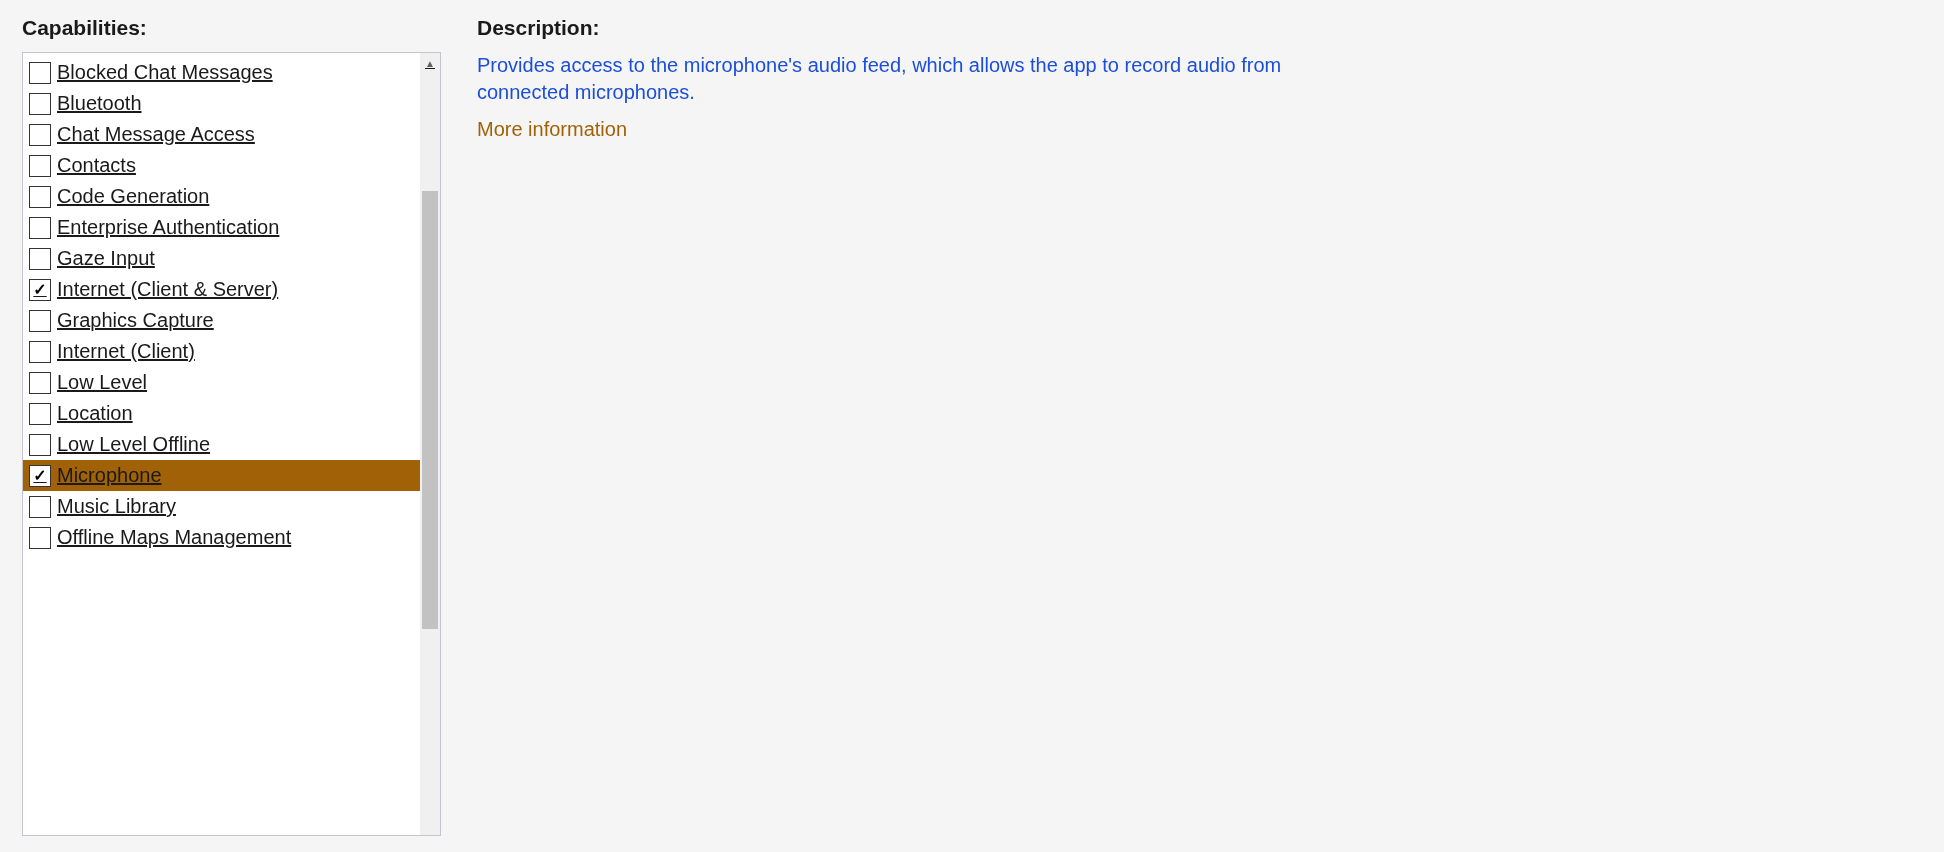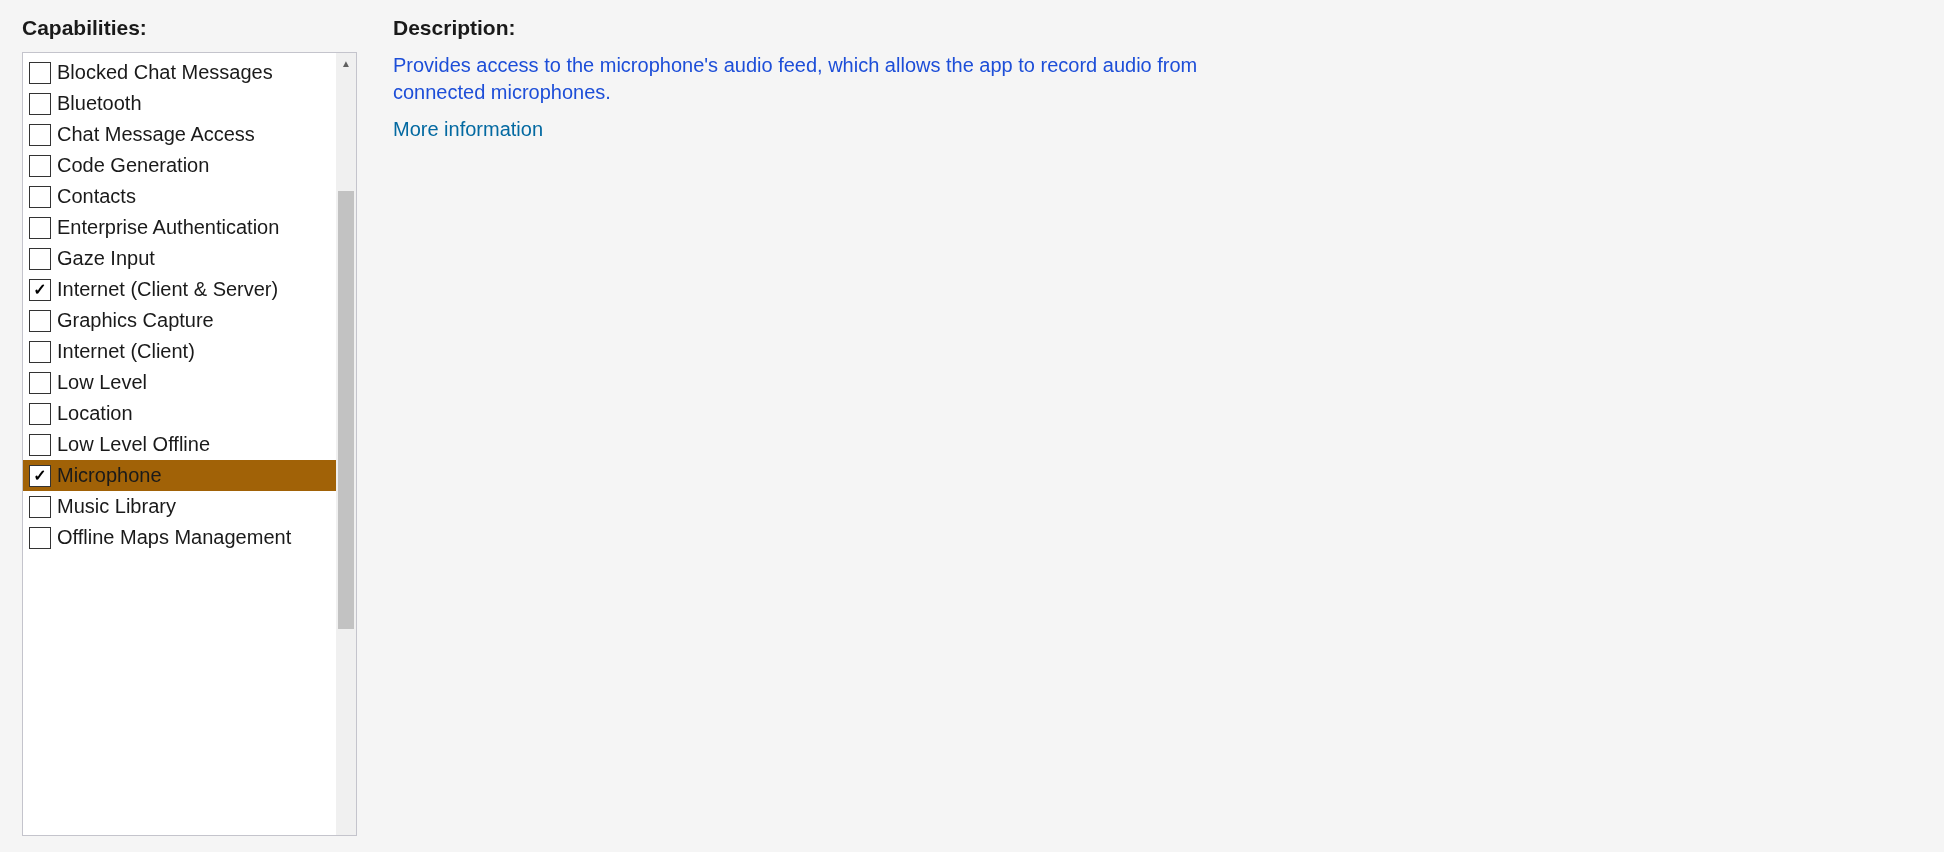--- a/index.html
+++ b/index.html
@@ -11,36 +11,37 @@
       font-family: "Segoe UI", Tahoma, sans-serif;
       background: #f5f5f5;
       width: 1944px;
       height: 852px;
       padding: 16px 22px;
       display: flex;
       gap: 36px;
       color: #1a1a1a;
     }
     .left-panel {
-      width: 335px;
+      width: 419px;
       display: flex;
       flex-direction: column;
     }
     .heading {
       font-size: 21px;
       font-weight: 700;
       margin-bottom: 12px;
     }
     .listbox {
       flex: 1;
       border: 1px solid #c4c4cc;
       background: #fff;
       position: relative;
       overflow: hidden;
       display: flex;
+      text-decoration: underline;
     }
     .listbox-items {
       flex: 1;
       overflow-y: auto;
       padding: 4px 0;
     }
     .item {
       display: flex;
       align-items: center;
       gap: 6px;
@@ -106,21 +107,21 @@
     }
     .desc-text {
       font-size: 20px;
       color: #1d4ed8;
       line-height: 1.35;
       margin-bottom: 12px;
       max-width: 900px;
     }
     .link {
       font-size: 20px;
-      color: #0369a1;
+      color: #a16207;
       text-decoration: none;
       cursor: pointer;
     }
   </style>
 </head>
 <body>
 
 <div class="left-panel">
   <div class="heading">Capabilities:</div>
   <div class="listbox">
@@ -132,25 +133,25 @@
         <div class="item">
           <div class="checkbox"></div>
           <span>Bluetooth</span>
         </div>
         <div class="item">
           <div class="checkbox"></div>
           <span>Chat Message Access</span>
         </div>
         <div class="item">
           <div class="checkbox"></div>
+          <span>Contacts</span>
+        </div>
+        <div class="item">
+          <div class="checkbox"></div>
           <span>Code Generation</span>
-        </div>
-        <div class="item">
-          <div class="checkbox"></div>
-          <span>Contacts</span>
         </div>
         <div class="item">
           <div class="checkbox"></div>
           <span>Enterprise Authentication</span>
         </div>
         <div class="item">
           <div class="checkbox"></div>
           <span>Gaze Input</span>
         </div>
         <div class="item">

